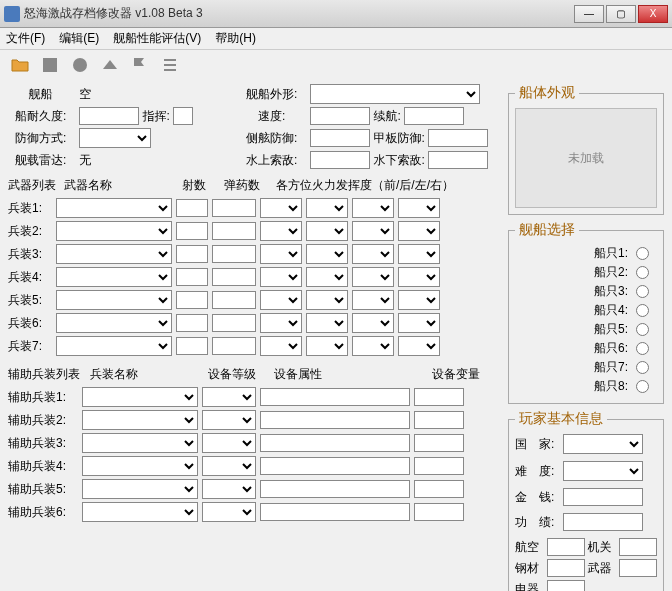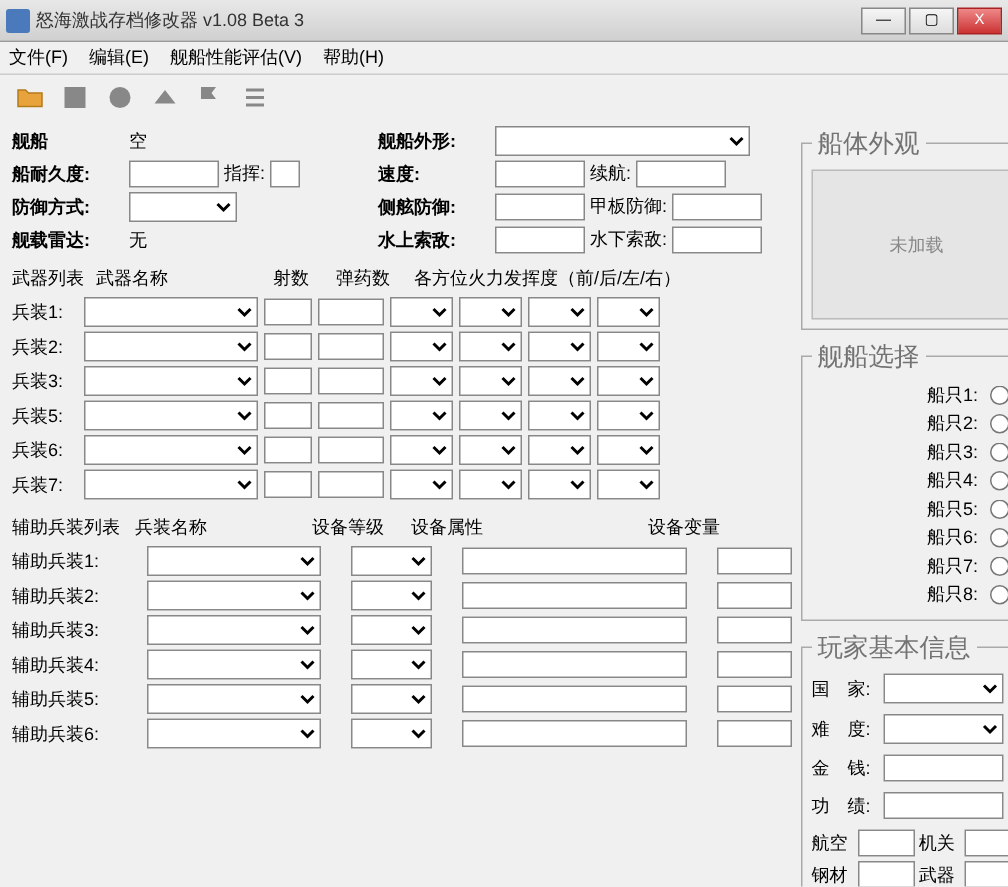--- a/index.html
+++ b/index.html
@@ -11,28 +11,28 @@
 .win-btn { width: 30px; height: 18px; border: 1px solid #888; background: linear-gradient(#f5f5f5,#ddd); font-size: 10px; text-align: center; line-height: 16px; cursor: pointer; }
 .win-btn.close { background: linear-gradient(#e88,#c33); color: #fff; border-color: #a22; }
 .menubar { background: #f0f0f0; height: 22px; display: flex; align-items: center; padding: 0 6px; gap: 14px; border-bottom: 1px solid #ccc; }
 .menubar span { cursor: pointer; }
 .toolbar { height: 30px; display: flex; align-items: center; gap: 10px; padding: 0 10px; }
 .tool-icon { width: 20px; height: 20px; cursor: pointer; }
 .content { display: flex; padding: 4px 8px 8px 8px; gap: 6px; }
 .left { flex: 1; }
 .right { width: 156px; display: flex; flex-direction: column; gap: 6px; }
 fieldset { border: 1px solid #aaa; padding: 6px; }
-legend { font-size: 17px; padding: 0 4px; color: #737373; font-family: Liberation Serif, serif; }
+legend { font-size: 14px; padding: 0 4px; color: #a16207; font-family: Liberation Serif, serif; }
 input[type=text], select { border: 1px solid #888; background: #fff; height: 18px; font-size: 11px; padding: 0 2px; }
 select { height: 20px; }
 .ship-grid { display: grid; grid-template-columns: repeat(2, auto) 20px repeat(2, auto); gap: 3px 6px; align-items: center; }
-.ship-grid .lbl { text-align: left; font-weight: bold; }
+.ship-grid .lbl { text-align: center; }
 .weapon-header { display: flex; gap: 8px; margin: 8px 0 4px 0; }
 .weapon-row { display: flex; align-items: center; gap: 4px; margin-bottom: 3px; }
-.aux-row { display: flex; align-items: center; gap: 20px; margin-bottom: 3px; }
+.aux-row { display: flex; align-items: center; gap: 4px; margin-bottom: 3px; }
 .preview-box { border: 1px solid #bbb; background: #e5e5e5; height: 100px; display: flex; align-items: center; justify-content: center; color: #888; }
 .ship-select-row { display: flex; align-items: center; gap: 4px; margin-bottom: 2px; justify-content: flex-end; padding-right: 8px; }
 input[type=radio] { margin-left: 4px; }
 .player-row { display: flex; align-items: center; gap: 4px; margin-bottom: 7px; }
 .player-row label { width: 44px; }
 .res-grid { display: grid; grid-template-columns: auto 38px auto 38px; gap: 3px 3px; align-items: center; }
 </style>
 </head>
 <body>
 
@@ -135,20 +135,30 @@
           <span style="width:44px">兵装3:</span>
   <select style="width:116px"></select>
   <input type="text" style="width: 32px;">
   <input type="text" style="width: 44px;">
   <select style="width:42px"></select>
   <select style="width:42px"></select>
   <select style="width:42px"></select>
   <select style="width:42px"></select>
         </div>
         <div class="weapon-row">
+          <span style="width:44px">兵装4:</span>
+  <select style="width:116px"></select>
+  <input type="text" style="width: 32px;">
+  <input type="text" style="width: 44px;">
+  <select style="width:42px"></select>
+  <select style="width:42px"></select>
+  <select style="width:42px"></select>
+  <select style="width:42px"></select>
+        </div>
+        <div class="weapon-row">
           <span style="width:44px">兵装5:</span>
   <select style="width:116px"></select>
   <input type="text" style="width: 32px;">
   <input type="text" style="width: 44px;">
   <select style="width:42px"></select>
   <select style="width:42px"></select>
   <select style="width:42px"></select>
   <select style="width:42px"></select>
         </div>
         <div class="weapon-row">

